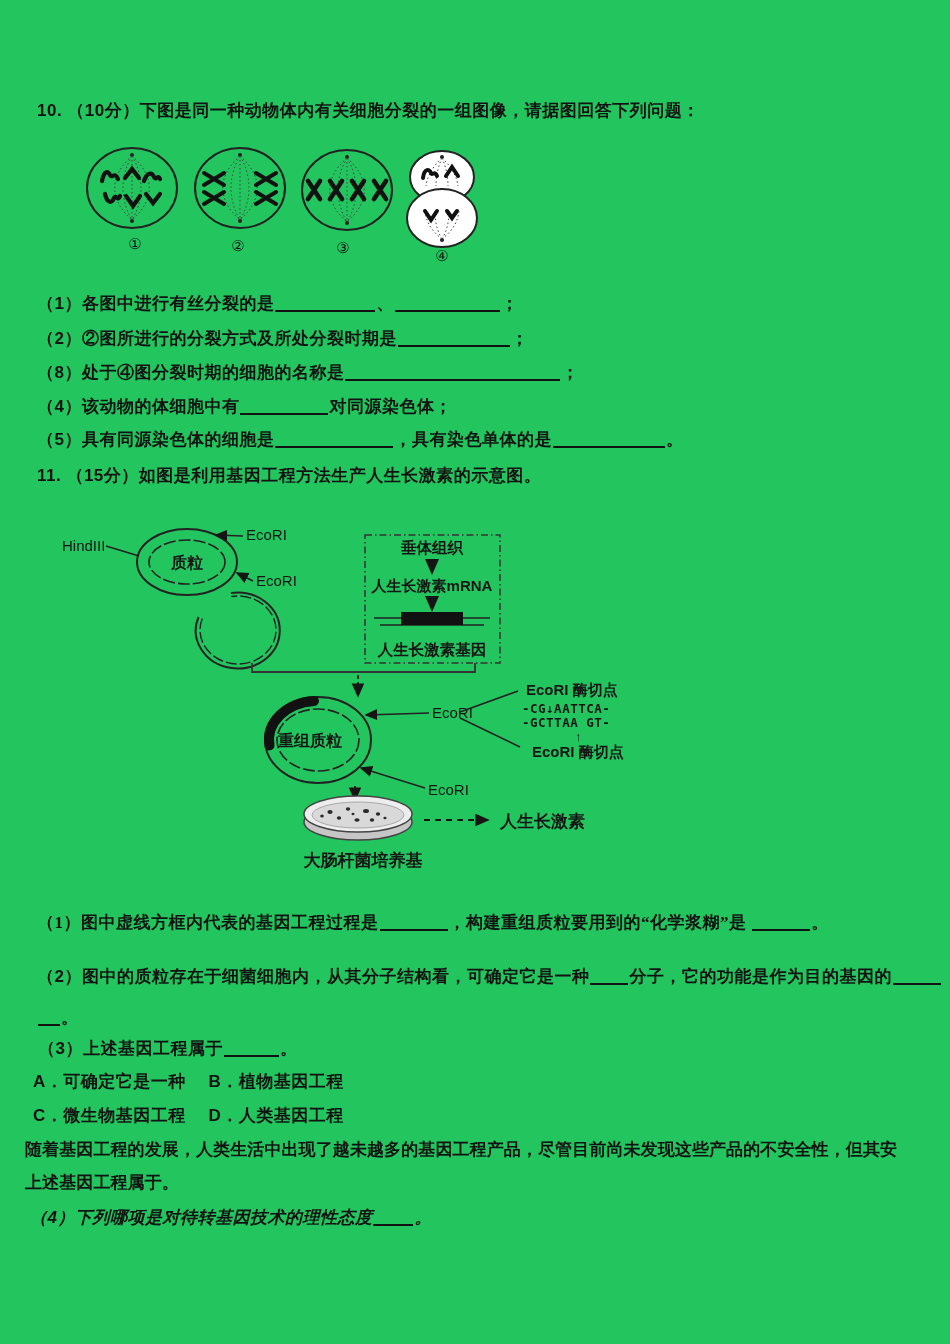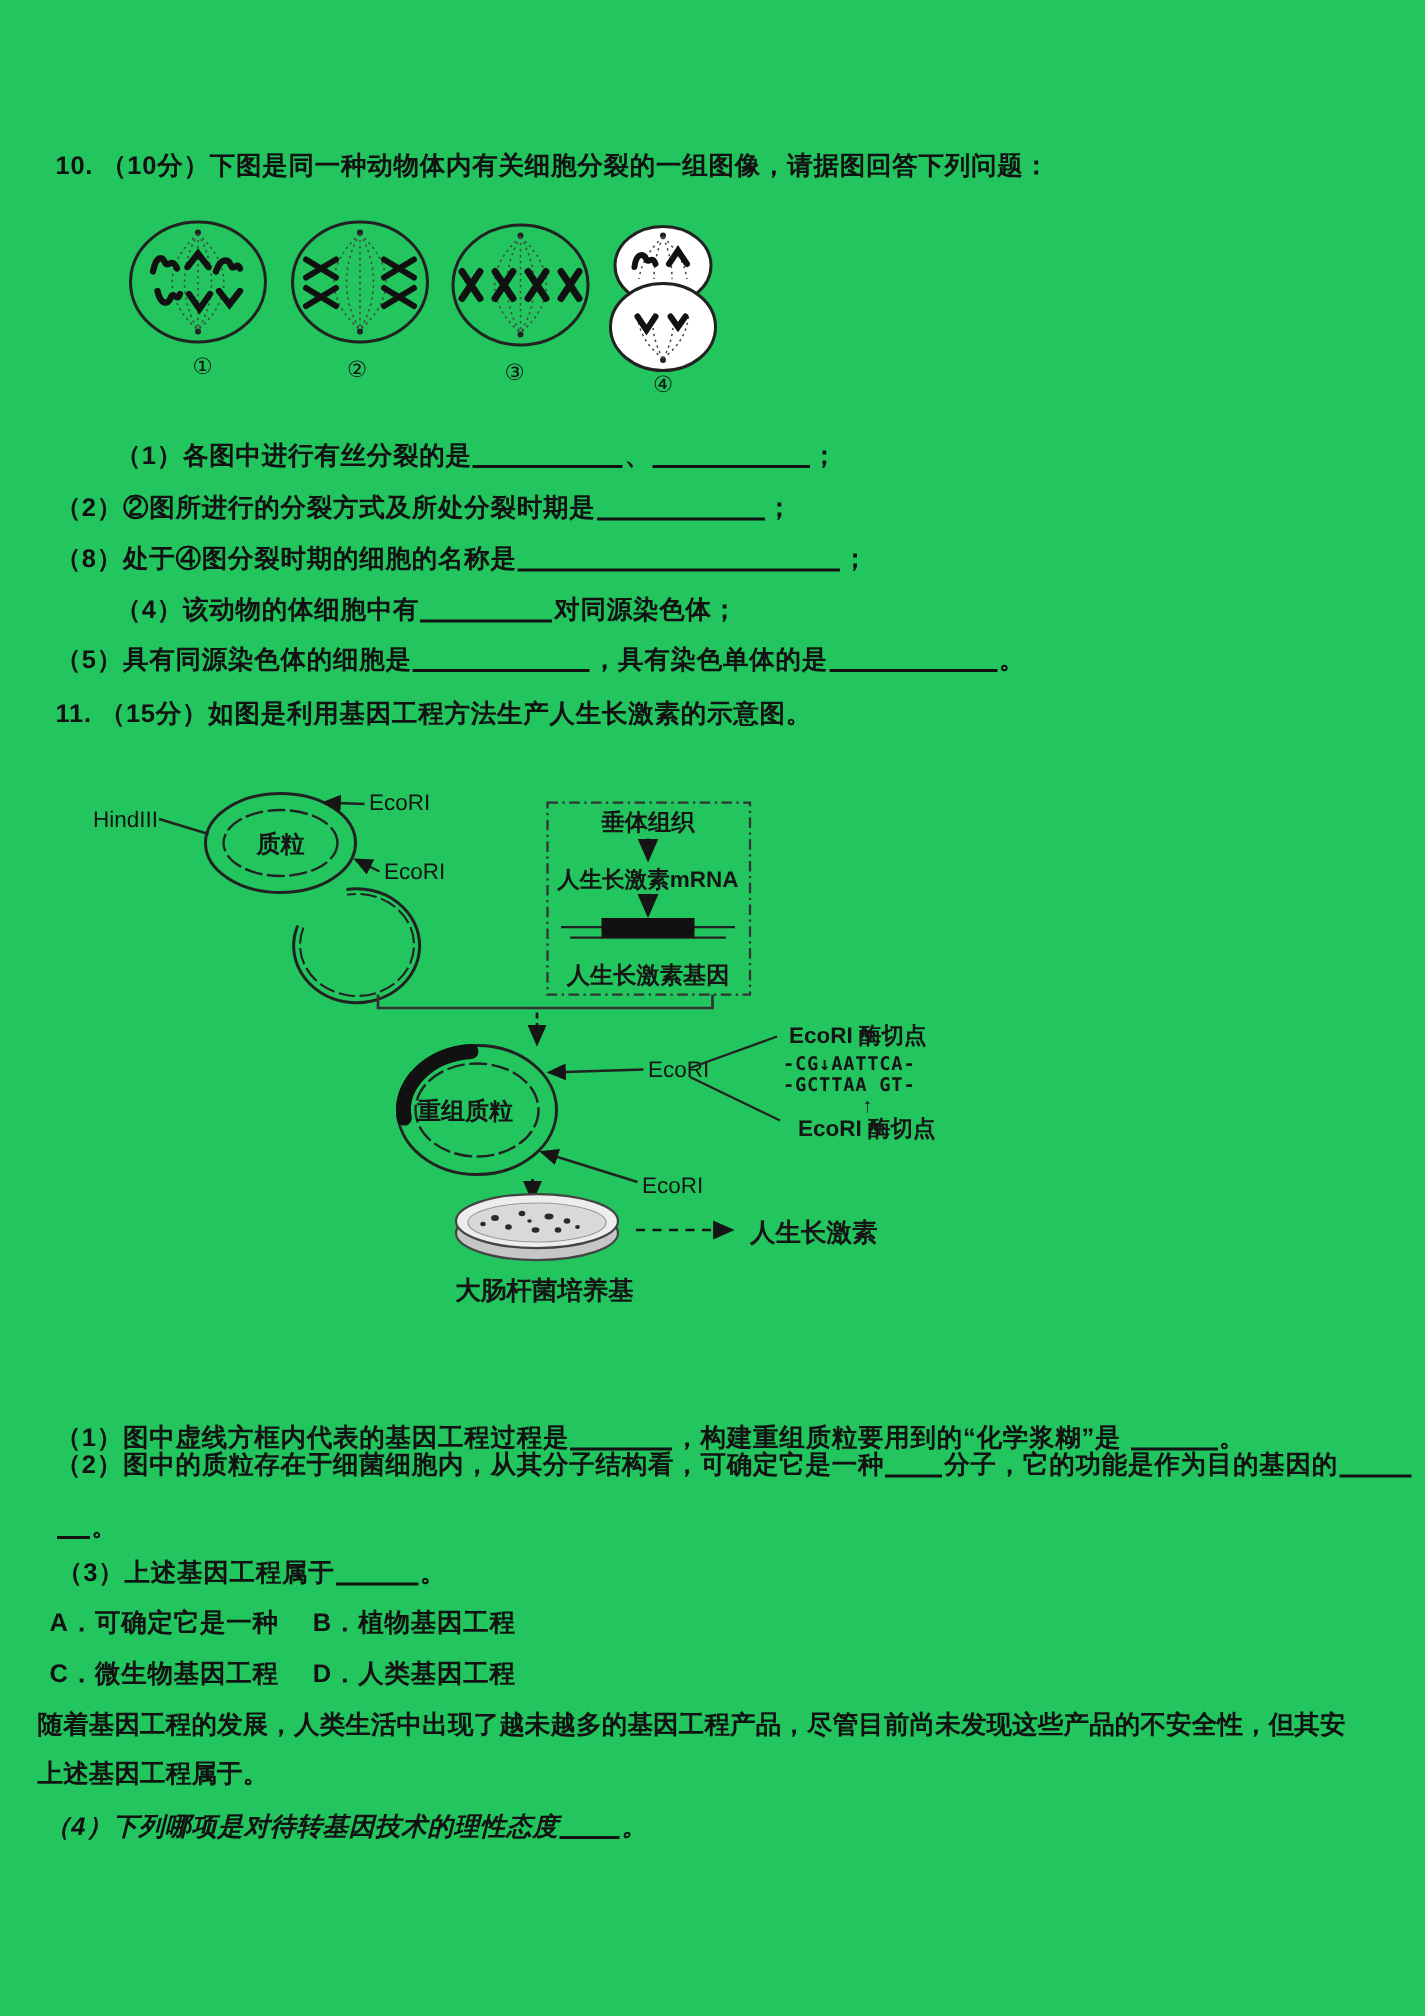--- a/index.html
+++ b/index.html
@@ -106,24 +106,24 @@
         <path transform="translate(367,73)" d="M-5,-3 L0,4 L5,-3"></path>
       </g>
     </g>
 
     <text x="50" y="108" font-size="15" text-anchor="middle">①</text>
     <text x="153" y="110" font-size="15" text-anchor="middle">②</text>
     <text x="258" y="112" font-size="15" text-anchor="middle">③</text>
     <text x="357" y="120" font-size="15" text-anchor="middle">④</text>
   </svg>
 
-  <div class="line" style="left:37px;top:293px;margin-left:40px;"><span class="run">（1）各图中进行有丝分裂的是</span><span class="blank" style="width: 100px;"></span><span class="run">、</span><span class="blank" style="width: 105px;"></span><span class="run">；</span></div>
+  <div class="line" style="left:37px;top:293px;"><span class="run">（1）各图中进行有丝分裂的是</span><span class="blank" style="width: 100px;"></span><span class="run">、</span><span class="blank" style="width: 105px;"></span><span class="run">；</span></div>
   <div class="line" style="left:37px;top:328px;"><span class="run">（2）②图所进行的分裂方式及所处分裂时期是</span><span class="blank" style="width: 112px;"></span><span class="run">；</span></div>
   <div class="line" style="left:37px;top:362px;"><span class="run">（8）处于④图分裂时期的细胞的名称是</span><span class="blank" style="width: 215px;"></span><span class="run">；</span></div>
-  <div class="line" style="left:37px;top:396px;margin-left:40px;"><span class="run">（4）该动物的体细胞中有</span><span class="blank" style="width: 88px;"></span><span class="run">对同源染色体；</span></div>
+  <div class="line" style="left:37px;top:396px;"><span class="run">（4）该动物的体细胞中有</span><span class="blank" style="width: 88px;"></span><span class="run">对同源染色体；</span></div>
   <div class="line" style="left:37px;top:429px;"><span class="run">（5）具有同源染色体的细胞是</span><span class="blank" style="width: 118px;"></span><span class="run">，具有染色单体的是</span><span class="blank" style="width: 112px;"></span><span class="run">。</span></div>
 
   <div class="line hdr" style="left:37px;top:465px;">11.  （15分）如图是利用基因工程方法生产人生长激素的示意图。</div>
 
   <svg class="fig" style="left:60px;top:515px;" width="600" height="370" viewBox="0 0 600 370">
     <defs>
       <marker id="ah" markerWidth="9" markerHeight="8" refX="7" refY="3.5" orient="auto">
         <path d="M0,0 L8,3.5 L0,7 Z" fill="#151515"></path>
       </marker>
     </defs>
@@ -199,21 +199,21 @@
           <ellipse cx="262" cy="301" rx="1.8" ry="1.5"></ellipse>
         <ellipse cx="293" cy="299" rx="1.5" ry="1.2"></ellipse>
           <ellipse cx="325" cy="303" rx="1.6" ry="1.3"></ellipse>
       </g>
     </g>
     <text x="303" y="351" font-size="17" text-anchor="middle" class="cjk">大肠杆菌培养基</text>
     <line x1="364" y1="305" x2="428" y2="305" stroke="#151515" stroke-width="1.8" stroke-dasharray="6 5" marker-end="url(#ah)"></line>
     <text x="440" y="312" font-size="17" class="cjk">人生长激素</text>
   </svg>
 
-  <div class="line" style="left:37px;top:948px;"><span class="run">（1）图中虚线方框内代表的基因工程过程是</span><span class="blank" style="width: 68px;"></span><span class="run">，构建重组质粒要用到的“化学浆糊”是 </span><span class="blank" style="width: 58px;"></span><span class="run">。</span></div>
+  <div class="line" style="left:37px;top:912px;font-family:Liberation Serif, serif;"><span class="run">（1）图中虚线方框内代表的基因工程过程是</span><span class="blank" style="width: 68px;"></span><span class="run">，构建重组质粒要用到的“化学浆糊”是 </span><span class="blank" style="width: 58px;"></span><span class="run">。</span></div>
   <div class="line" style="left:37px;top:966px;"><span class="run">（2）图中的质粒存在于细菌细胞内，从其分子结构看，可确定它是一种</span><span class="blank" style="width: 38px;"></span><span class="run">分子，它的功能是作为目的基因的</span><span class="blank" style="width: 48px;"></span></div>
   <div class="line" style="left:37px;top:1007px;"><span class="blank" style="width: 22px;"></span><span class="run">。</span></div>
   <div class="line" style="left:38px;top:1038px;"><span class="run">（3）上述基因工程属于</span><span class="blank" style="width: 55px;"></span><span class="run">。</span></div>
   <div class="line" style="left:33px;top:1071px;"><span class="run">A．可确定它是一种　 B．植物基因工程</span></div>
   <div class="line" style="left:33px;top:1105px;"><span class="run">C．微生物基因工程　 D．人类基因工程</span></div>
   <div class="line para" style="left:25px;top:1139px;"><span class="run">随着基因工程的发展，人类生活中出现了越未越多的基因工程产品，尽管目前尚未发现这些产品的不安全性，但其安</span></div>
   <div class="line para" style="left:25px;top:1172px;"><span class="run">上述基因工程属于。</span></div>
   <div class="line" style="left:30px;top:1207px;font-style:italic;"><span class="run">（4）下列哪项是对待转基因技术的理性态度</span><span class="blank" style="width: 40px;"></span><span class="run">。</span></div>
 
 </div>

